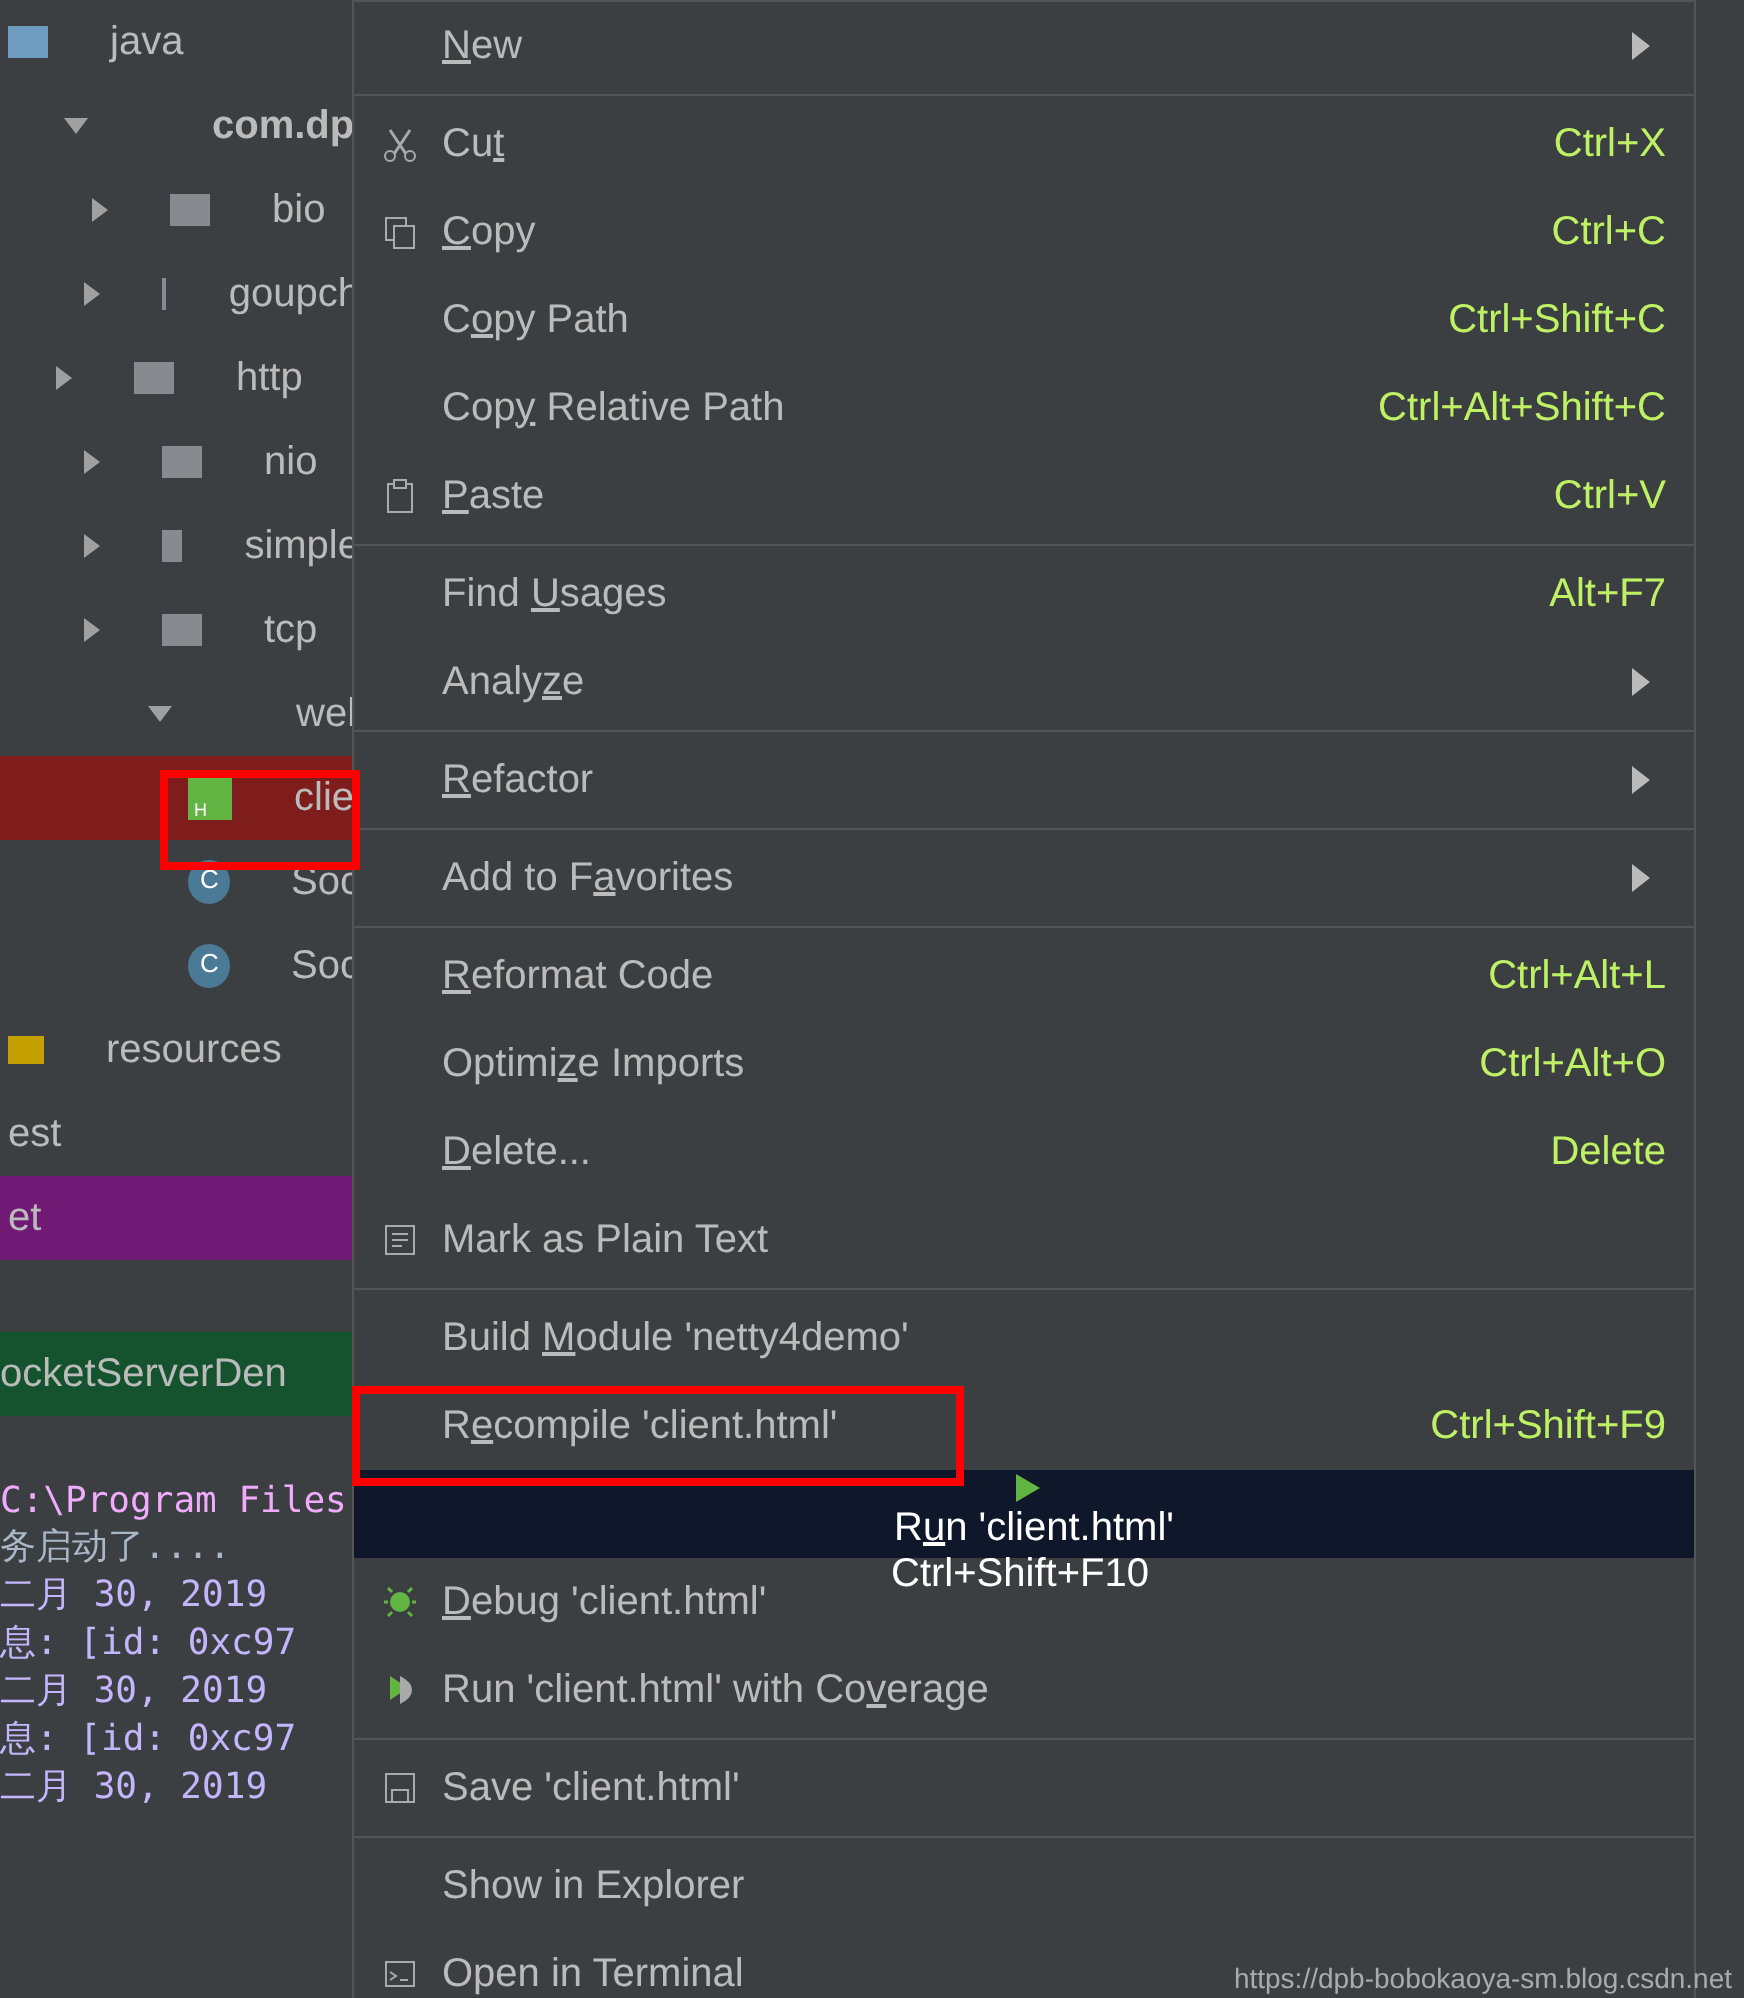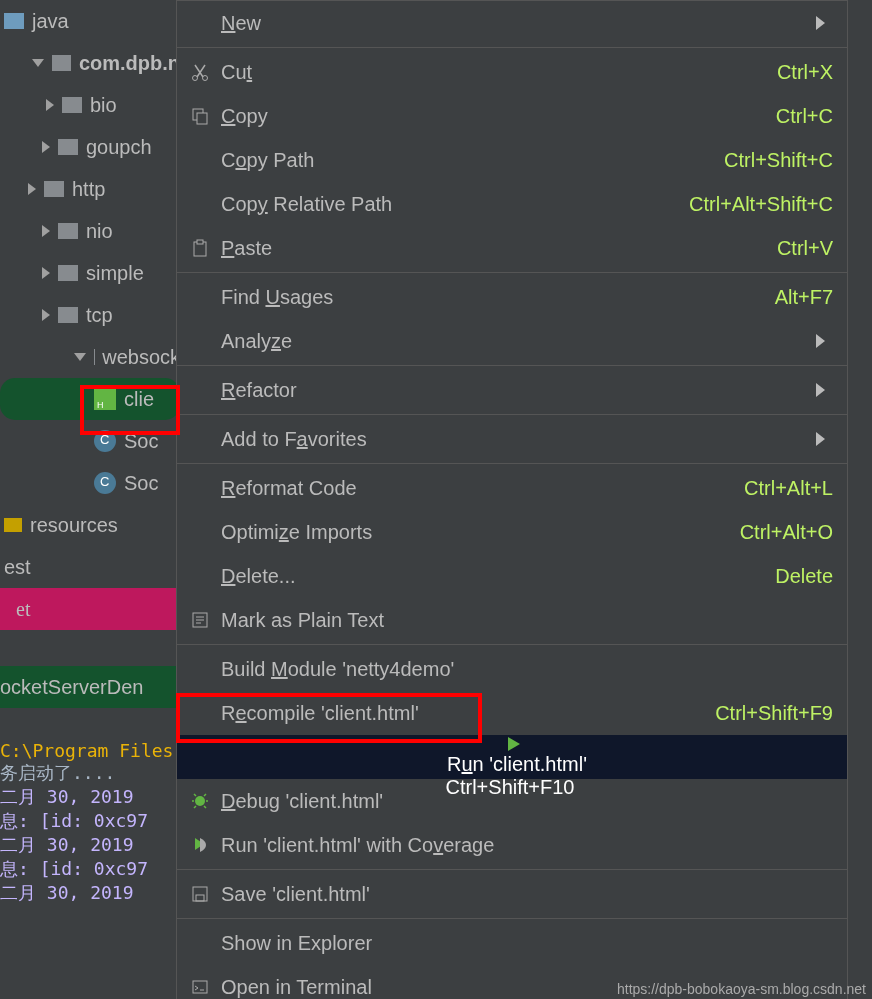--- a/index.html
+++ b/index.html
@@ -17,24 +17,24 @@
   left: 0; top: 0;
   width: 180px;
   height: 100%;
 }
 .tree-item {
   display: flex;
   align-items: center;
   height: 42px;
   padding-left: 0;
   white-space: nowrap;
+  gap: 23px;
 }
 .tree-item.selected {
-  background: #14532d;
-  border-radius: 15px;
+  background: #7f1d1d;
 }
 .arrow {
   width: 0; height: 0;
   display: inline-block;
   margin-right: 8px;
 }
 .arrow.right {
   border-top: 6px solid transparent;
   border-bottom: 6px solid transparent;
   border-left: 8px solid #a0a0a0;
@@ -142,21 +142,21 @@
 }
 .console {
   position: absolute;
   left: 0; top: 740px;
   width: 180px;
   font-family: "Consolas", monospace;
   font-size: 18px;
   color: #bbbbbb;
   white-space: nowrap;
 }
-.console .path { color: #eab308; }
+.console .path { color: #f0abfc; }
 .console .redtxt { color: #c4b5fd; }
 .watermark {
   position: absolute;
   right: 6px; bottom: 2px;
   font-size: 14px;
   color: #aaa;
   font-family: sans-serif;
 }
 </style>
 </head>
@@ -219,21 +219,21 @@
     <span class="class-icon"></span>
     <span>Soc</span>
   </div>
   <div class="tree-item" style="padding-left:4px;">
     <span class="resources-icon"></span>
     <span>resources</span>
   </div>
   <div class="tree-item" style="padding-left:4px;">
     <span>est</span>
   </div>
-  <div class="tree-item" style="padding-left:16px;background:#be185d;font-family:Liberation Serif, serif;">
+  <div class="tree-item" style="padding-left:4px;background:#701a75;">
     <span>et</span>
   </div>
   <div style="height:36px;"></div>
   <div class="tree-item" style="padding-left:0;background:#14532d;">
     <span>ocketServerDen</span>
   </div>
 </div>
 
 <div class="console">
   <div class="path">C:\Program Files</div>

